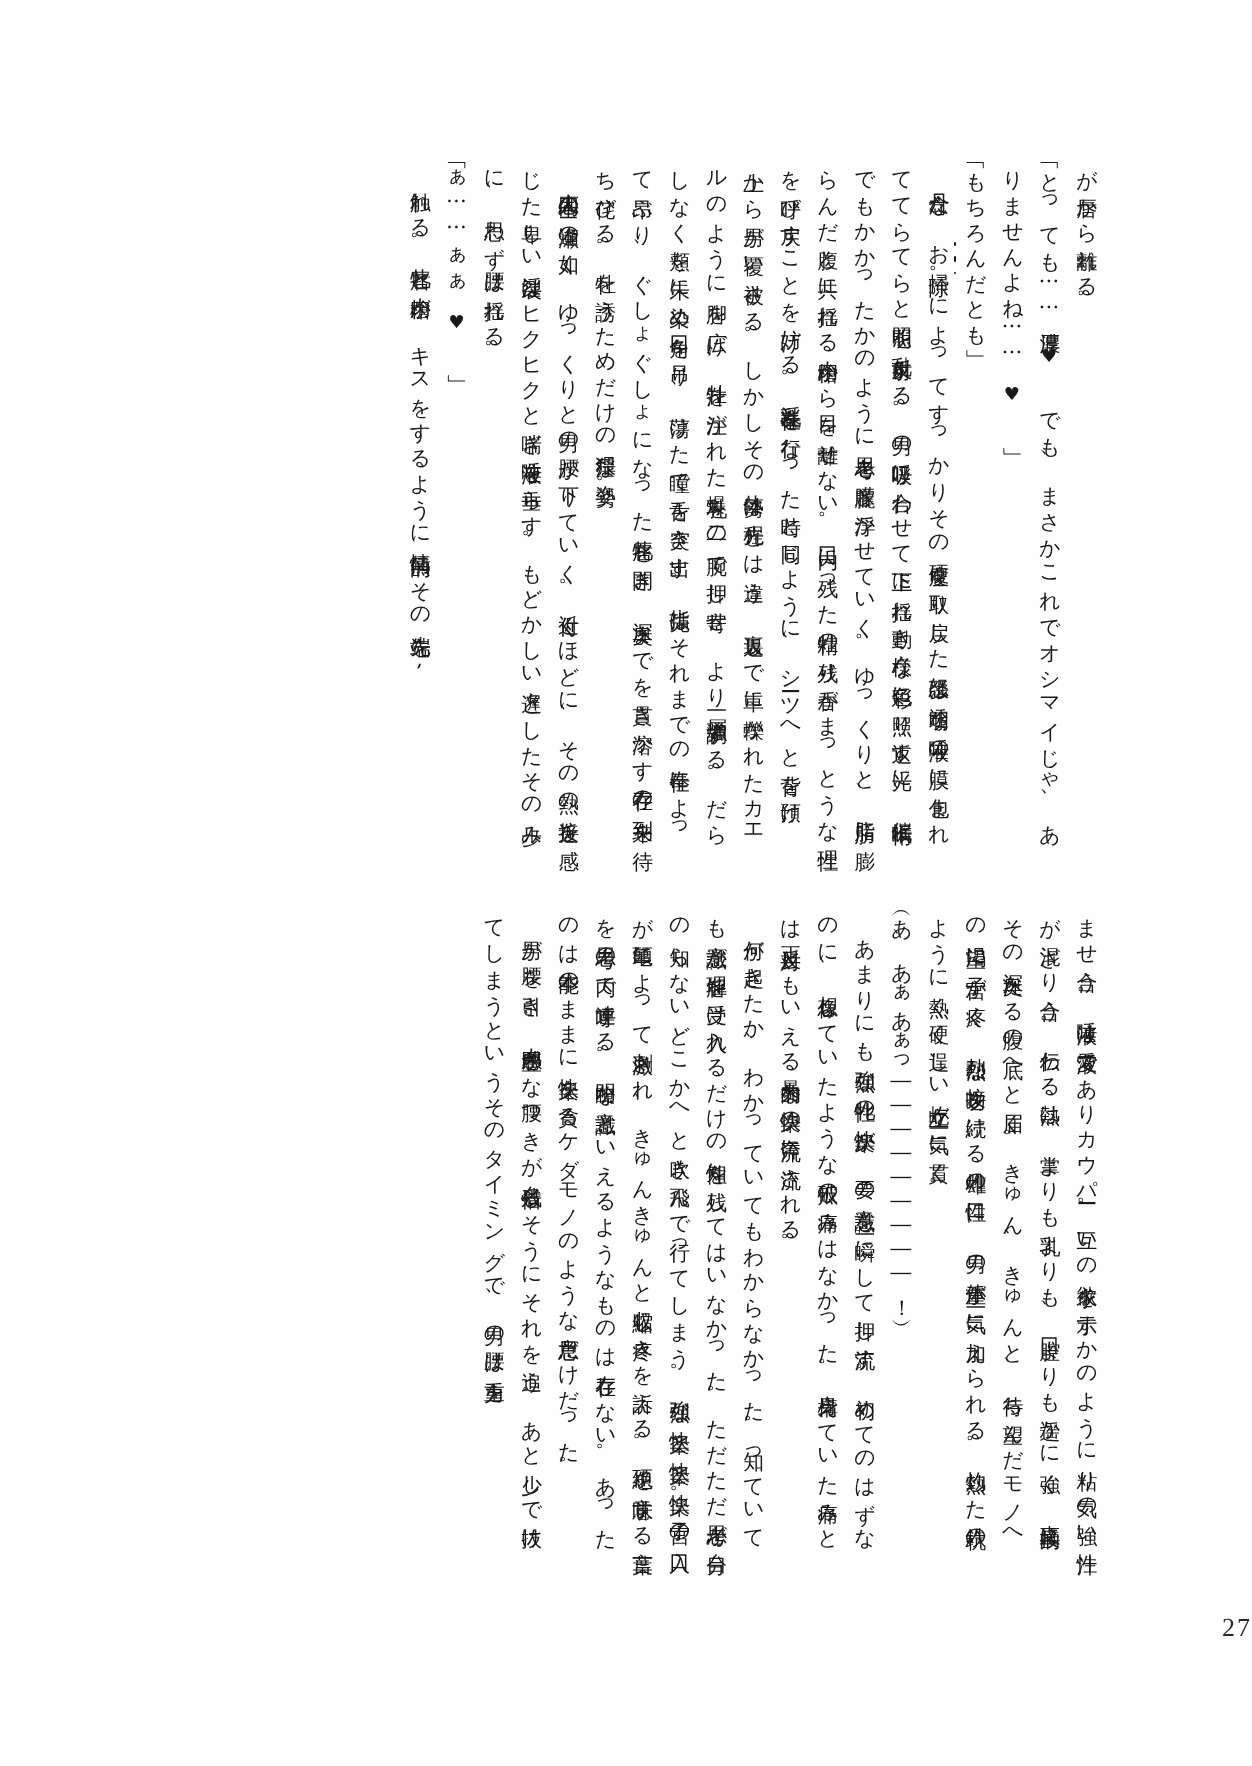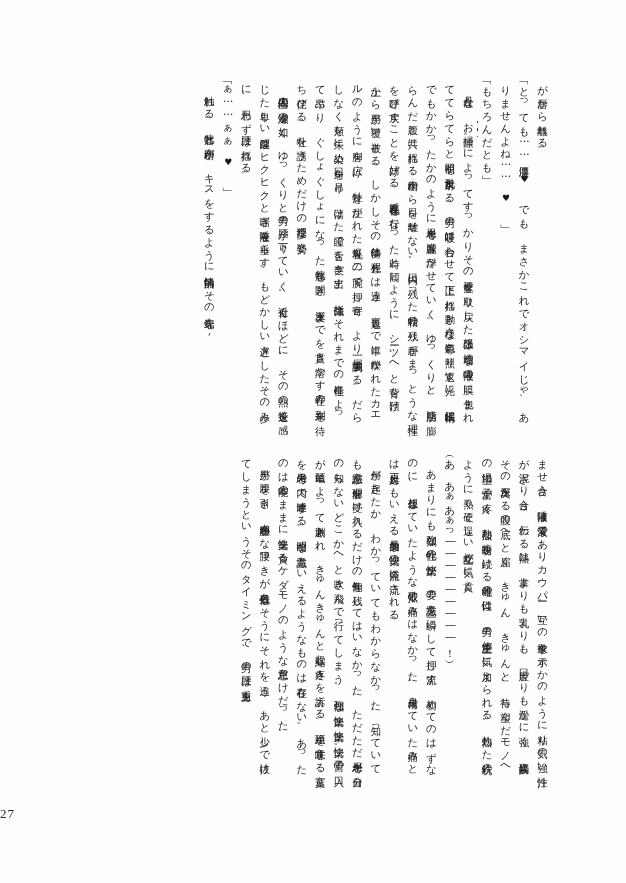--- a/index.html
+++ b/index.html
@@ -85,21 +85,21 @@
   .dashrun {
     letter-spacing: 0;
   }
 
   
   #page-number {
     position: absolute;
     left: 0;
     right: 0;
     top: 806px;
-    text-align: left;
+    text-align: right;
     font-family: "Liberation Serif", "DejaVu Serif", serif;
     font-size: 13px;
     letter-spacing: 1px;
     color: #2a2a2a;
   }
 </style>
 </head>
 <body>
 
 <div class="page">

